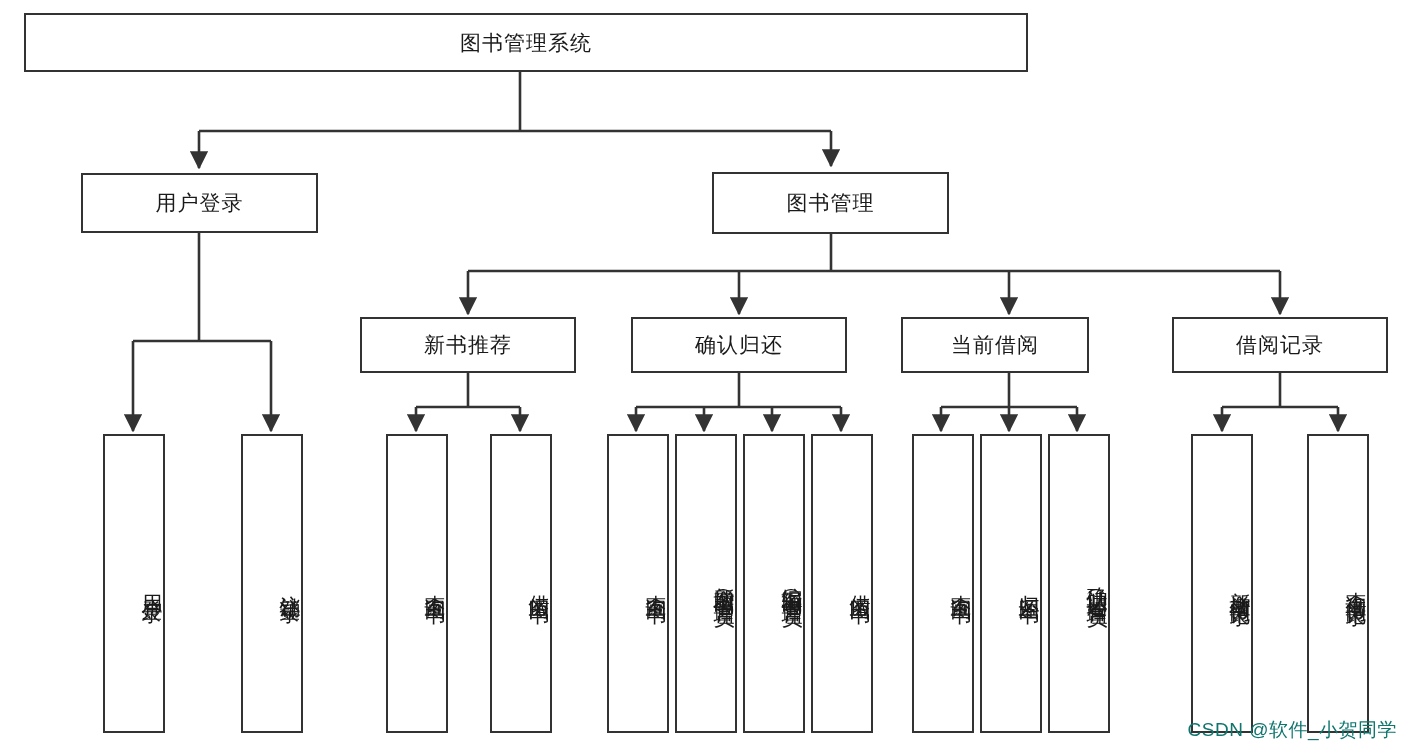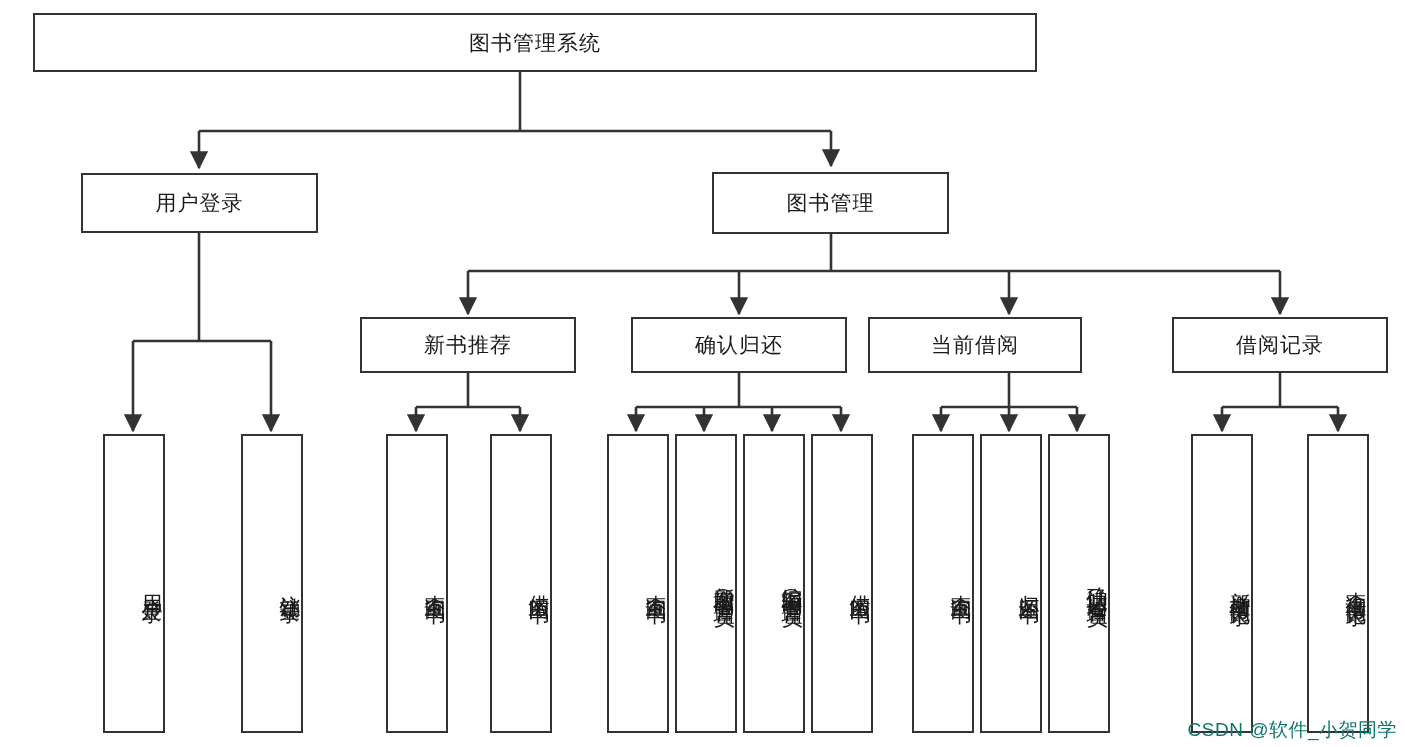--- a/index.html
+++ b/index.html
@@ -121,41 +121,41 @@
       <path d="M 1009 407 L 1009 431" marker-end="url(#arrow)"></path>
       <path d="M 1077 407 L 1077 431" marker-end="url(#arrow)"></path>
 
       <path d="M 1280 373 L 1280 407"></path>
       <path d="M 1222 407 L 1338 407"></path>
       <path d="M 1222 407 L 1222 431" marker-end="url(#arrow)"></path>
       <path d="M 1338 407 L 1338 431" marker-end="url(#arrow)"></path>
     </g>
   </svg>
 
-  <div class="node horizontal" style="left:33px; top:13px; width:1004px; height:59px;">
+  <div class="node horizontal" style="left:24px; top:13px; width:1004px; height:59px;">
     <span>图书管理系统</span>
   </div>
 
   <div class="node horizontal" style="left:81px; top:173px; width:237px; height:60px;">
     <span>用户登录</span>
   </div>
 
   <div class="node horizontal" style="left:360px; top:317px; width:216px; height:56px;">
     <span>新书推荐</span>
   </div>
 
   <div class="node horizontal" style="left:712px; top:172px; width:237px; height:62px;">
     <span>图书管理</span>
   </div>
 
   <div class="node horizontal" style="left:631px; top:317px; width:216px; height:56px;">
     <span>确认归还</span>
   </div>
 
-  <div class="node horizontal" style="left:868px; top:317px; width:214px; height:56px;align-items:center;">
+  <div class="node horizontal" style="left:901px; top:317px; width:188px; height:56px;align-items:center;">
     <span>当前借阅</span>
   </div>
 
   <div class="node horizontal" style="left:1172px; top:317px; width:216px; height:56px;align-items:center;">
     <span>借阅记录</span>
   </div>
 
   <div class="node vertical" style="left:103px; top:434px; width:62px; height:299px;">
     <span class="vtext">用户登录</span>
   </div>

